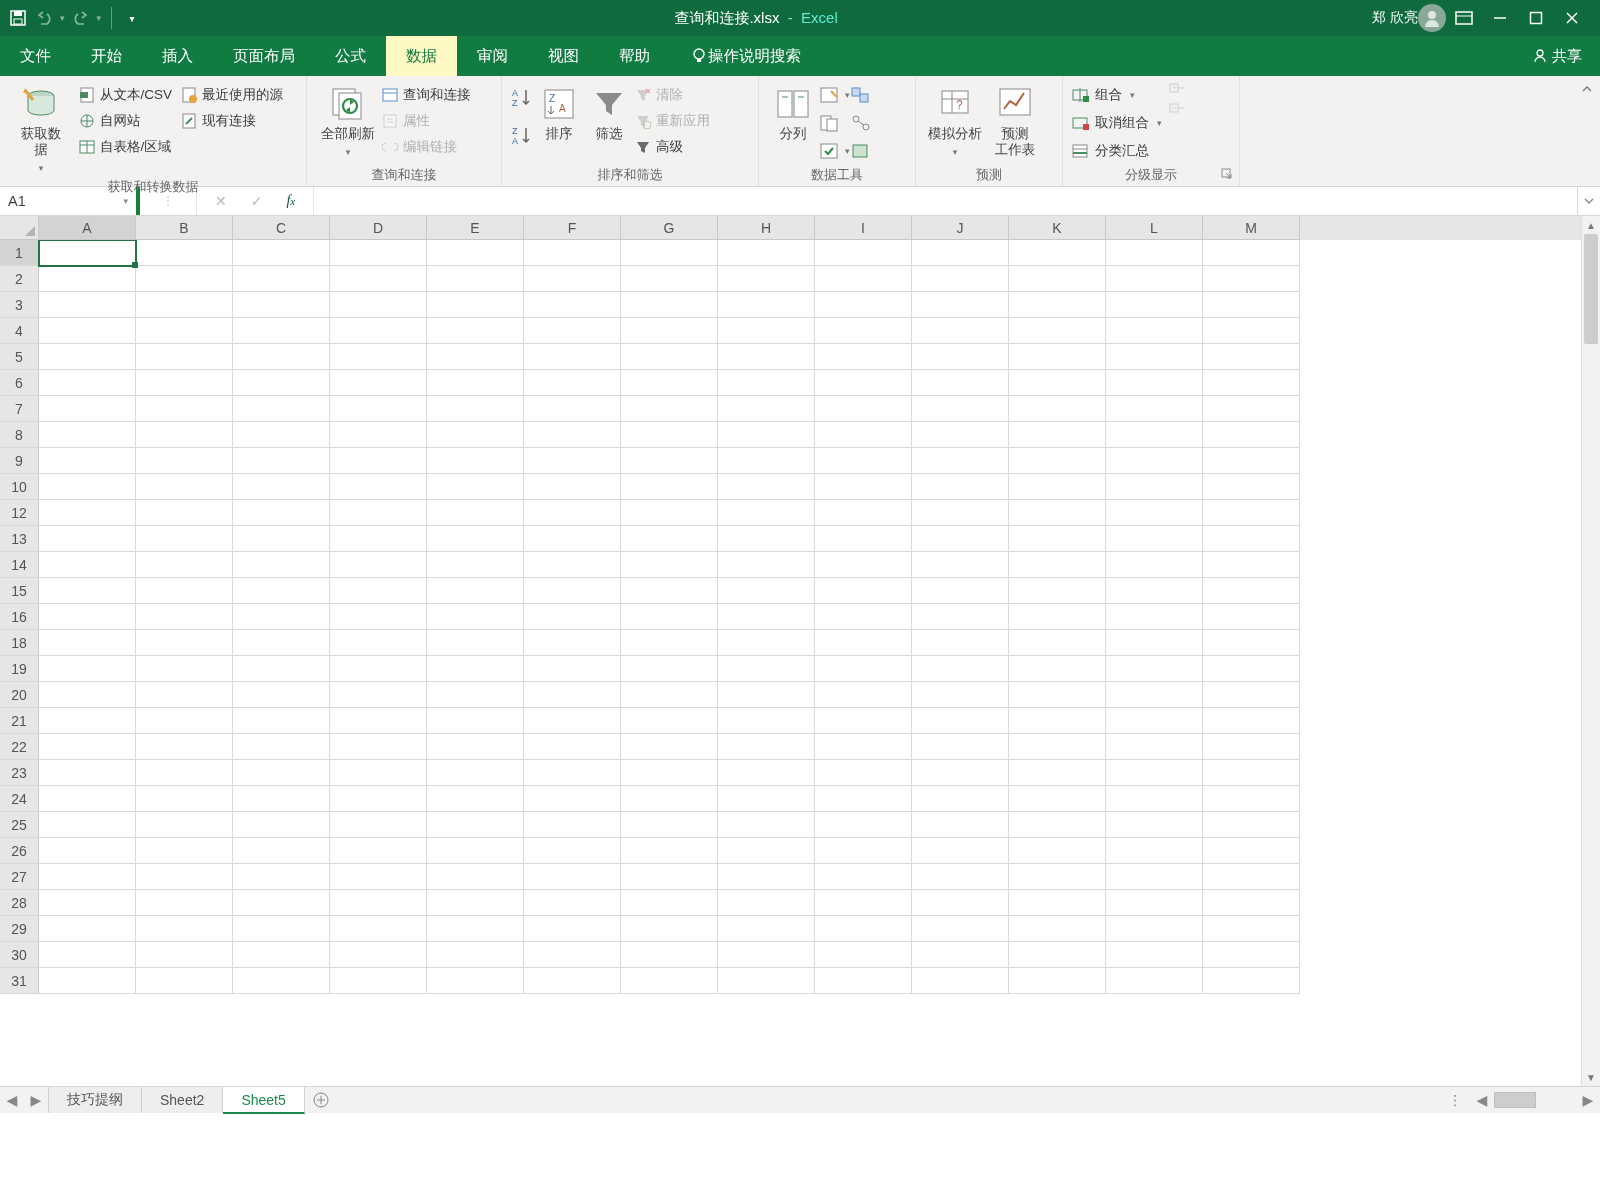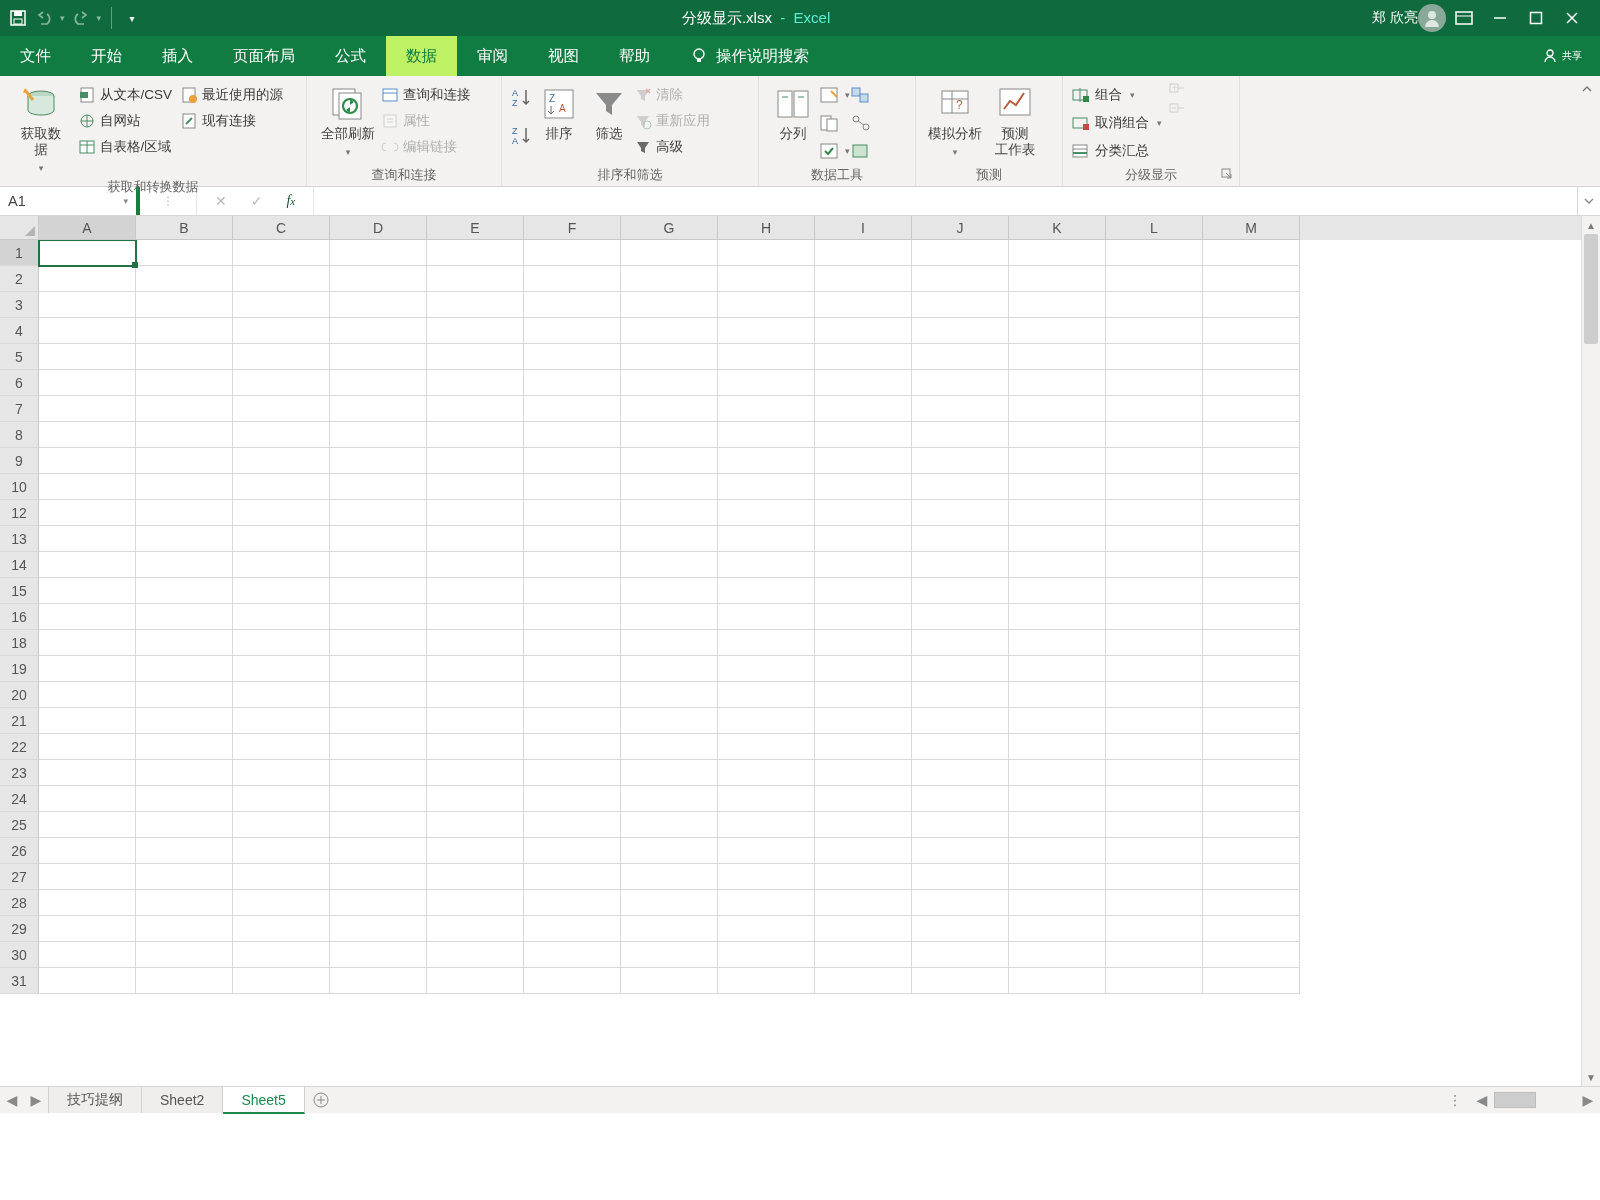--- a/index.html
+++ b/index.html
@@ -7,22 +7,22 @@
 .qat{display:flex;align-items:center;gap:6px;padding:0 8px}
 .qat .sep{width:1px;height:22px;background:rgba(255,255,255,.35);margin:0 4px}
 .ic{width:20px;height:20px;display:inline-flex;align-items:center;justify-content:center}
 .title-center{flex:1;text-align:center;font-size:15px}
 .title-center .dim{color:#5eead4}
 .title-right{display:flex;align-items:center;gap:0;padding:0 10px}
 .avatar{width:28px;height:28px;border-radius:50%;background:#8aa898;display:inline-flex;align-items:center;justify-content:center}
 .winbtn{width:36px;height:22px;display:inline-flex;align-items:center;justify-content:center}
 .tabs{height:40px;background:#107c41;display:flex;align-items:stretch;color:#fff}
 .tab{padding:0 20px;display:flex;align-items:center;font-size:15.5px;cursor:default}
-.tab.active{background:#bef264;color:#107c41}
-.share{margin-left:auto;display:flex;align-items:center;gap:4px;padding:17px 18px;font-size:10px}
+.tab.active{background:#fef9c3;color:#107c41}
+.share{margin-left:auto;display:flex;align-items:center;gap:4px;padding:17px 18px;font-size:15px}
 .ribbon{height:110px;background:#f3f2f1;border-bottom:1px solid #d6d6d6;display:flex;position:relative}
 .group{border-right:1px solid #e1dfdd;display:flex;flex-direction:column;padding:4px 8px 0 8px}
 .group-body{flex:1;display:flex}
 .group-label{text-align:center;font-size:13px;color:#666;height:22px;line-height:22px}
 .bigbtn{width:66px;display:flex;flex-direction:column;align-items:center;justify-content:flex-start;padding-top:4px;gap:2px;font-size:13.5px;line-height:16px;text-align:center}
 .bigbtn .bi{width:40px;height:40px;display:flex;align-items:center;justify-content:center}
 .smrow{display:flex;align-items:center;gap:4px;height:26px;font-size:13.5px;color:#3a3a3a;white-space:nowrap}
 .smrow.disabled{color:#b0b0b0}
 .col-sm{display:flex;flex-direction:column;gap:0;padding-top:2px}
 .launcher{position:absolute;right:4px;bottom:4px;width:14px;height:14px}
@@ -81,21 +81,21 @@
         <svg width="20" height="16">
           <path d="M7 4a6 6 0 0 0 0 10h6" fill="none" stroke="#fff" stroke-width="1.6"></path>
           <path d="M11 2l4 3-4 3" fill="none" stroke="#fff" stroke-width="1.6"></path>
         </svg>
       </span>
     <span style="opacity:.5;font-size:9px">▾</span>
     <span class="sep"></span>
     <span class="ic" style="font-size:10px">▾</span>
   </div>
   <div class="title-center">
-    <span>分级显示.xlsx</span>
+    <span>查询和连接.xlsx</span>
     <span class="dim"> &nbsp;<span>-</span>&nbsp; <span>Excel</span></span>
   </div>
   <div class="title-right">
     <span>郑 欣亮</span>
     <span class="avatar">
         <svg width="18" height="18">
           <circle cx="9" cy="6" r="4" fill="#dce7df"></circle>
           <path d="M2 18a7 7 0 0 1 14 0" fill="#dce7df"></path>
         </svg>
       </span>
@@ -127,21 +127,21 @@
 <div class="tabs">
   <div class="tab">文件</div>
   <div class="tab">开始</div>
   <div class="tab">插入</div>
   <div class="tab">页面布局</div>
   <div class="tab">公式</div>
   <div class="tab active">数据</div>
   <div class="tab">审阅</div>
   <div class="tab">视图</div>
   <div class="tab">帮助</div>
-  <div class="tab" style="gap:8px">
+  <div class="tab" style="">
     <svg width="18" height="18">
         <circle cx="9" cy="7" r="5" fill="none" stroke="#fff" stroke-width="1.4"></circle>
         <rect x="7" y="12" width="4" height="3" fill="#fff"></rect>
       </svg>
     <span>操作说明搜索</span>
   </div>
   <div class="share">
     <svg width="16" height="16">
         <circle cx="8" cy="5" r="3" fill="none" stroke="#fff" stroke-width="1.3"></circle>
         <path d="M3 14a5 5 0 0 1 10 0" fill="none" stroke="#fff" stroke-width="1.3"></path>

